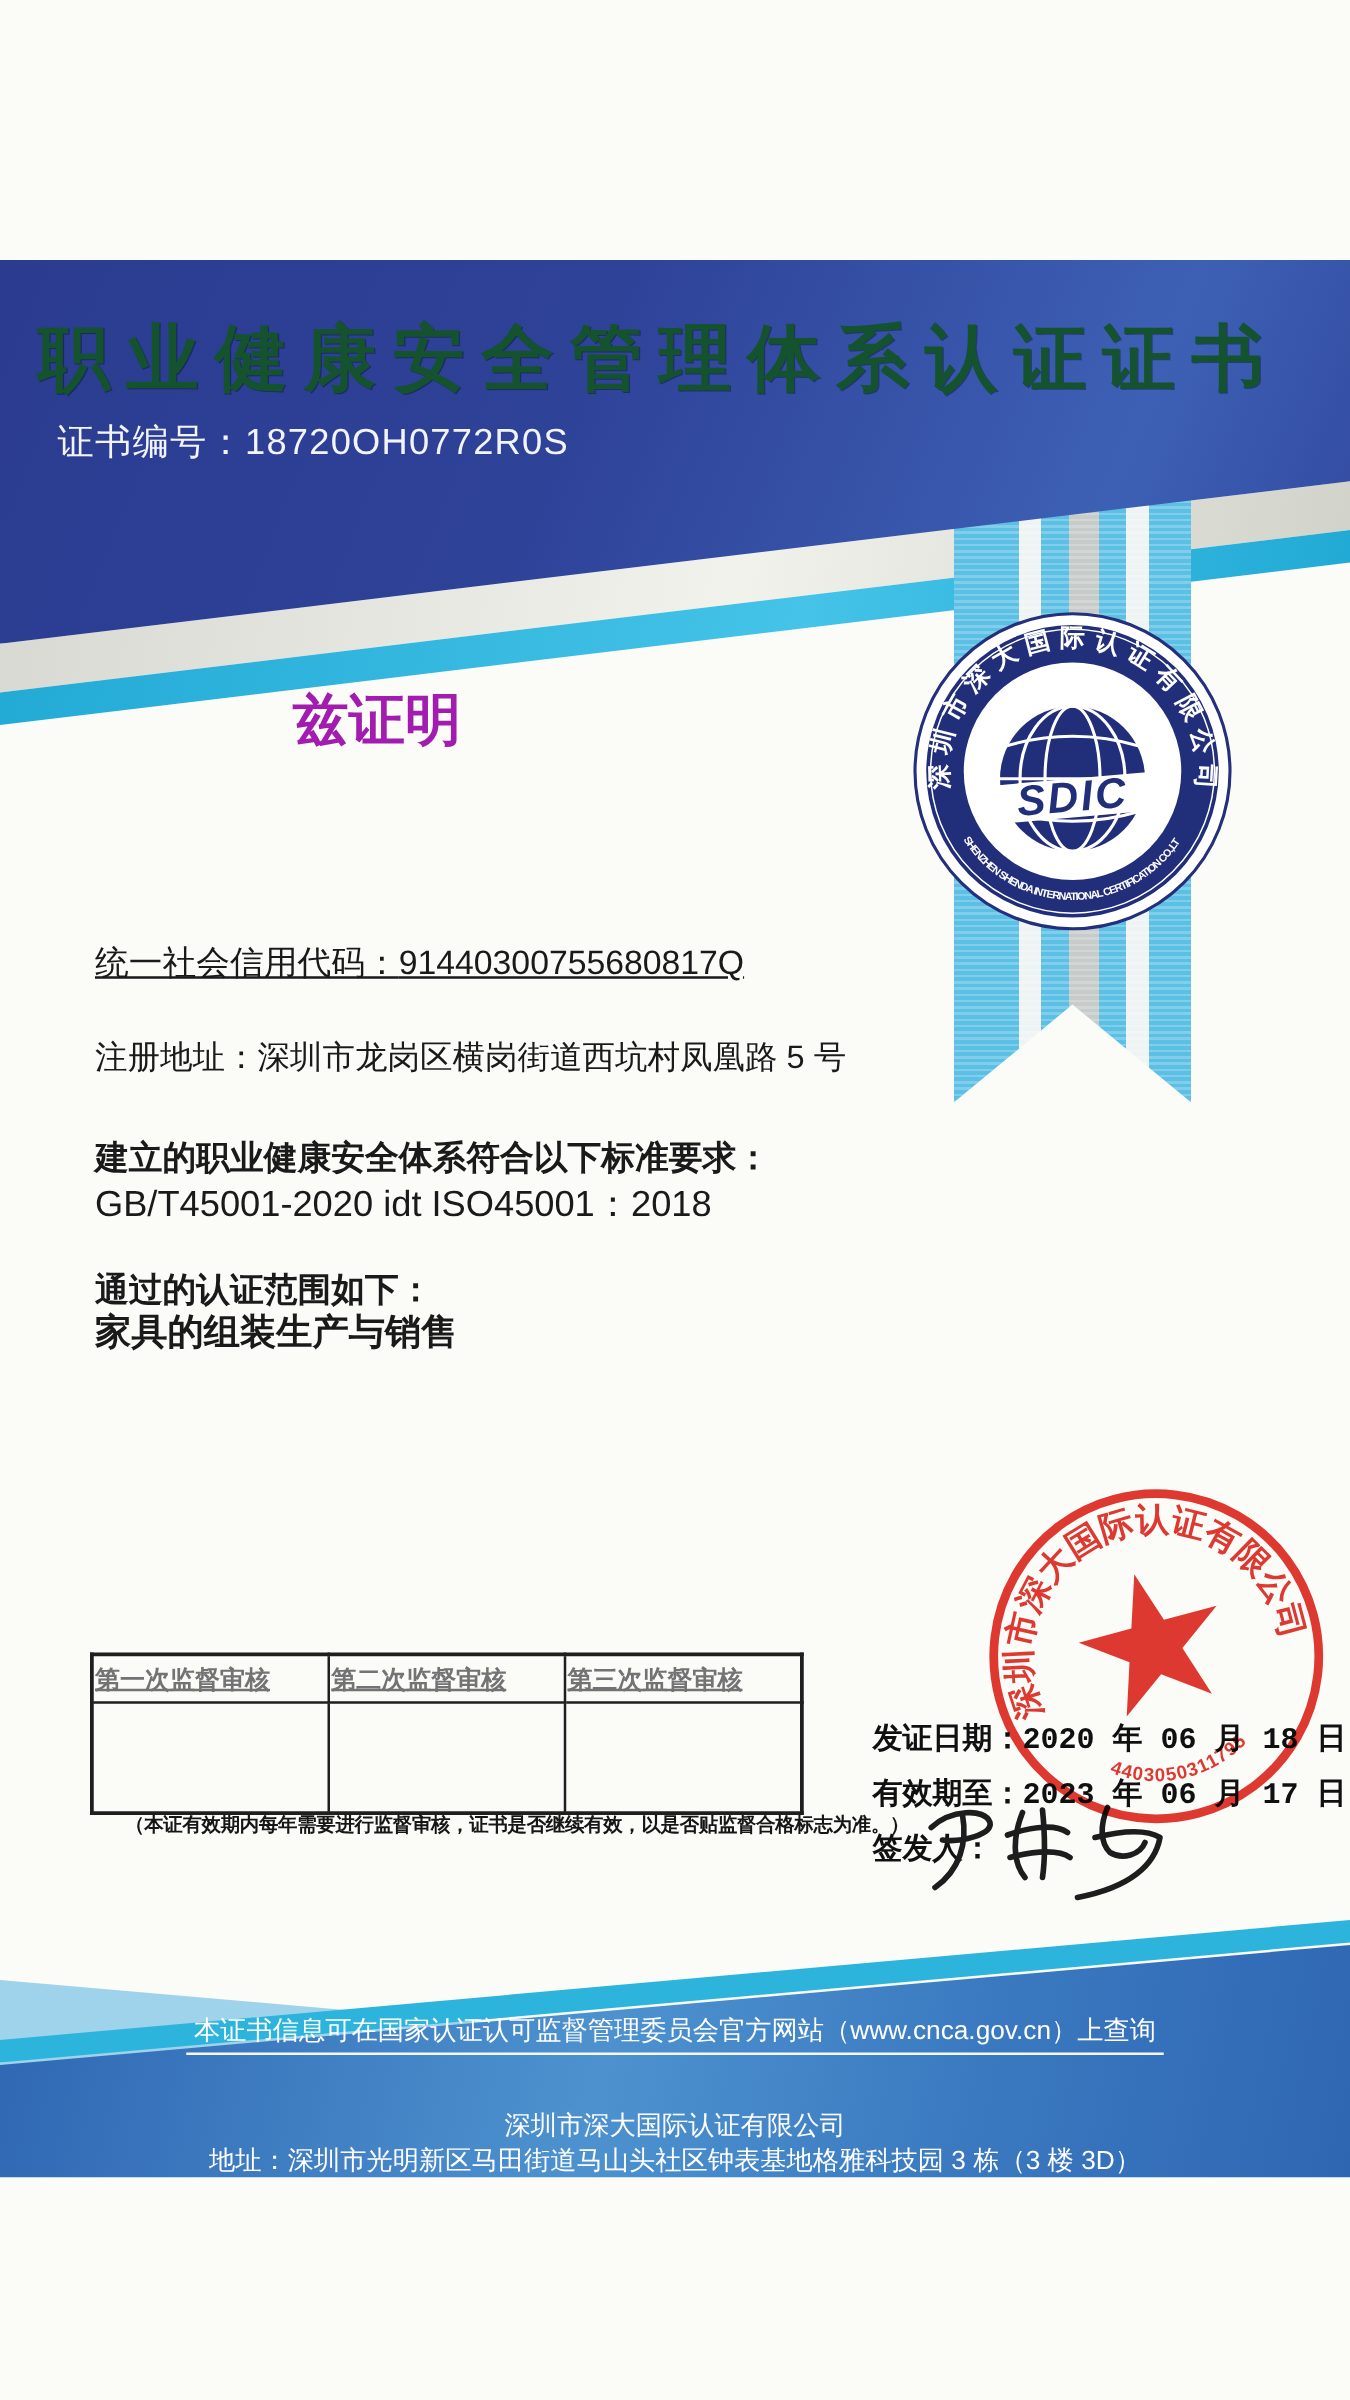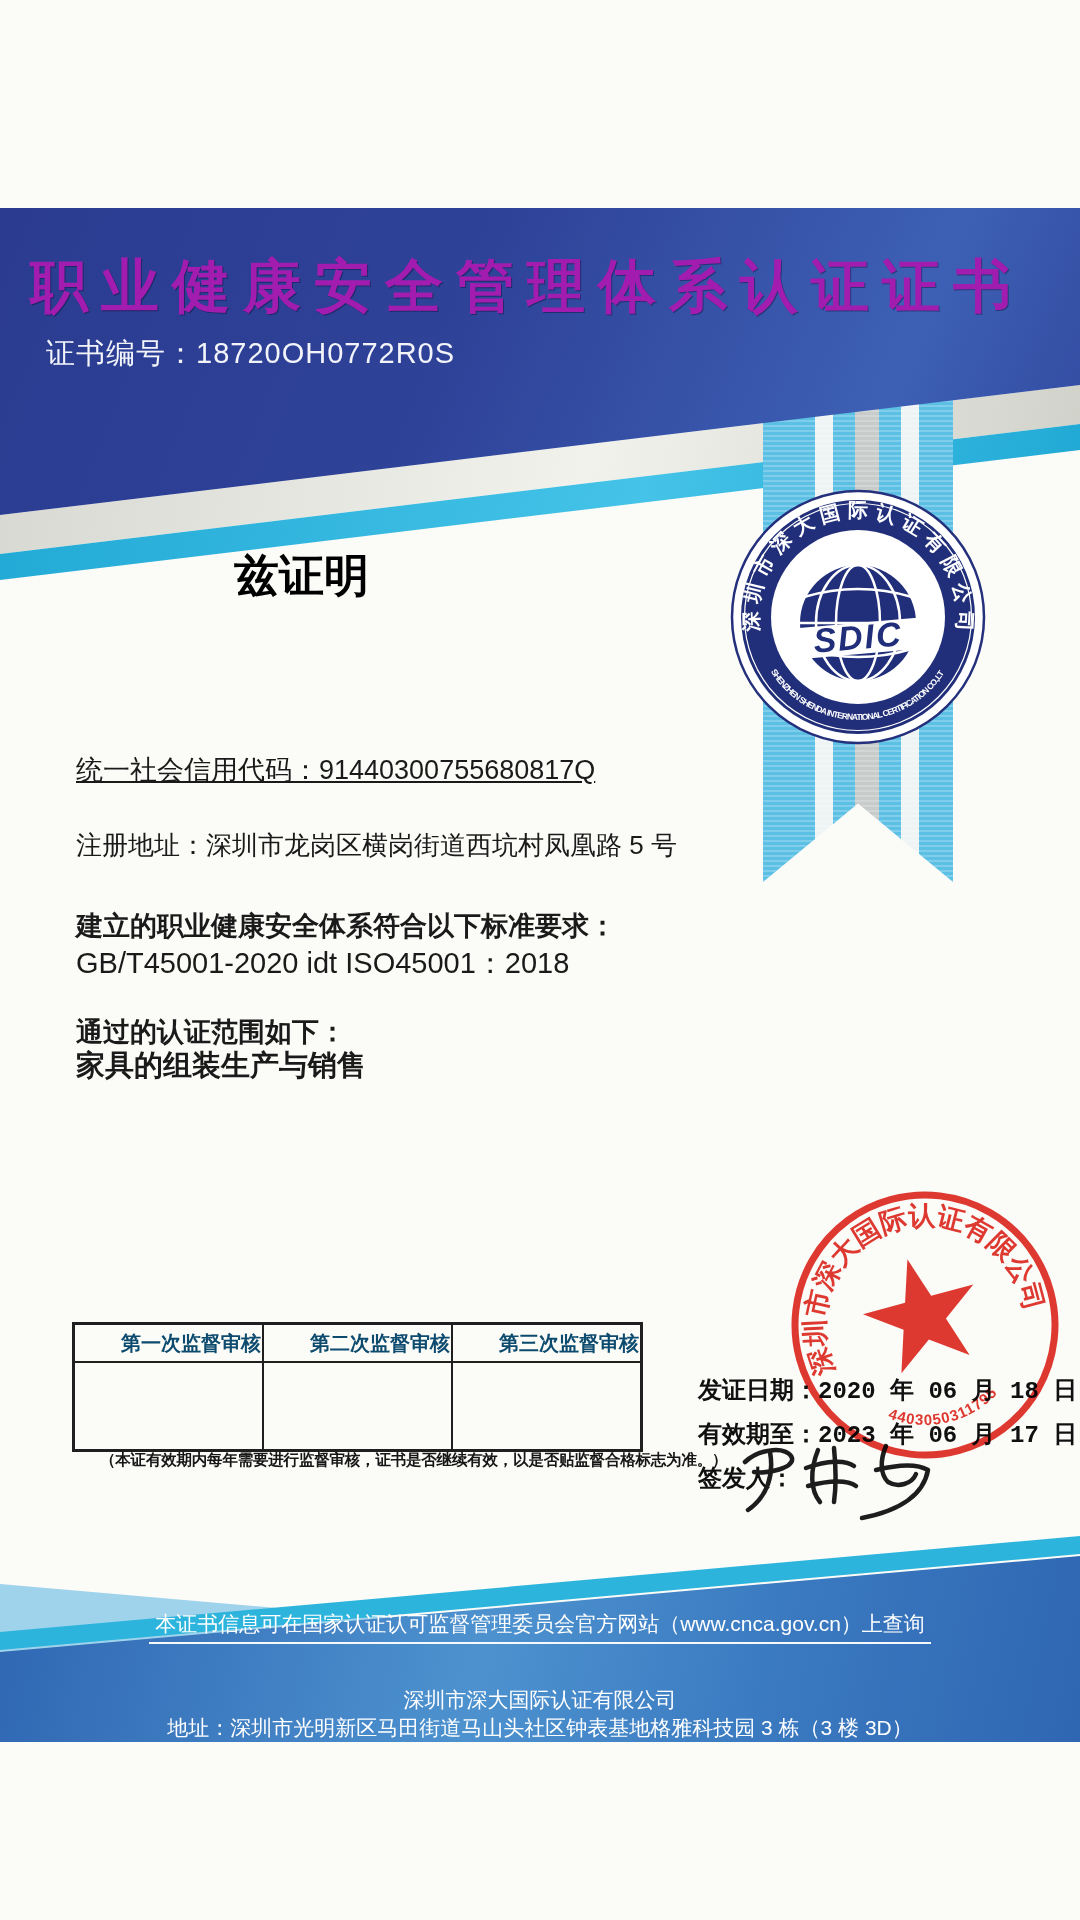--- a/index.html
+++ b/index.html
@@ -4,21 +4,21 @@
 <style>
   html,body{margin:0;padding:0;}
   body{font-family:"Liberation Sans","DejaVu Sans",sans-serif;background:#e8e8e8;}
   #page{position:relative;width:1080px;height:1920px;margin:0 auto;background:#fbfbf8;overflow:hidden;}
   .abs{position:absolute;}
 
   
   #banner{left:0;top:208px;width:1080px;height:312px;z-index:6;
     background:linear-gradient(112deg,#2b3c90 0%,#2e4298 42%,#3d60b5 80%,#31499f 100%);
     clip-path:polygon(0 0,1080px 0,1080px 177px,0 307px);}
-  #banner-title{left:30px;top:248px;width:1040px;z-index:7;color:#a21caf;font-size:58px;
+  #banner-title{left:30px;top:248px;width:1040px;z-index:7;color:#14532d;font-size:58px;
     font-weight:700;letter-spacing:13px;white-space:nowrap;text-shadow:1px 1px 0 rgba(0,0,20,.35);}
   #cert-no{left:46px;top:334px;z-index:7;color:#f2f4fa;font-size:29px;letter-spacing:1px;}
 
   #stripe-silver{left:0;top:208px;width:1080px;height:420px;z-index:4;
     background:linear-gradient(100deg,#d6d7d0,#f2f2ec 55%,#cfd0c8);
     clip-path:polygon(0 307px,1080px 177px,1080px 216px,0 346px);}
   #stripe-teal{left:0;top:208px;width:1080px;height:420px;z-index:4;
     background:linear-gradient(100deg,#1fa8d4,#45c3e8 60%,#1fa8d4);
     clip-path:polygon(0 346px,1080px 216px,1080px 242px,0 372px);}
 
@@ -26,34 +26,34 @@
   #ribbon{left:763px;top:392px;width:190px;height:490px;z-index:5;
     background:
       repeating-linear-gradient(0deg,rgba(255,255,255,.22) 0 2px,rgba(0,0,0,0) 2px 5px),
       linear-gradient(90deg,#5cc0e5 0 52px,#eef3f3 52px 70px,#5cc0e5 70px 92px,#c7cbca 92px 116px,
         #5cc0e5 116px 138px,#eef3f3 138px 156px,#5cc0e5 156px 190px);
     clip-path:polygon(0 0,100% 0,100% 100%,50% 84%,0 100%);}
   #badge{left:728px;top:487px;width:260px;height:260px;z-index:7;}
 
   
   .body-line{color:#1a1a1a;white-space:nowrap;z-index:3;}
-  #statement{left:234px;top:546px;font-size:45px;font-weight:600;color:#000000;}
+  #statement{left:234px;top:546px;font-size:45px;font-weight:600;color:#a21caf;}
   #company{left:76px;top:648px;font-size:36px;font-weight:600;color:#111;}
   #credit{left:76px;top:752px;font-size:27px;font-weight:500;text-decoration:underline;}
   #address{left:76px;top:828px;font-size:26px;font-weight:400;}
   #std-intro{left:76px;top:908px;font-size:27px;font-weight:600;}
   #std-val{left:76px;top:944px;font-size:29px;font-weight:500;}
   #scope-intro{left:76px;top:1014px;font-size:27px;font-weight:600;}
   #scope-val{left:76px;top:1046px;font-size:29px;font-weight:700;}
 
   
   #audit{left:72px;top:1322px;z-index:3;border-collapse:collapse;}
   #audit th,#audit td{border:2px solid #1f1f1f;width:185px;}
   #audit{border:3px solid #1f1f1f;}
-  #audit th{height:34px;font-size:20px;font-weight:700;color:#0c4a6e;text-align:right;}
+  #audit th{height:34px;font-size:20px;font-weight:700;color:#737373;text-align:left;text-decoration:underline;}
   #audit td{height:84px;}
   #note{left:100px;top:1450px;font-size:15.5px;color:#161616;letter-spacing:-.2px;z-index:3;white-space:nowrap;font-weight:bold;}
 
   
   .iss{left:698px;font-size:24px;font-weight:600;color:#101010;white-space:nowrap;z-index:5;font-family:Liberation Mono, monospace;}
   #issue{top:1374px;}
   #expiry{top:1418px;}
   #signer{top:1462px;}
   #signature{left:690px;top:1430px;width:250px;height:100px;z-index:6;}
 

